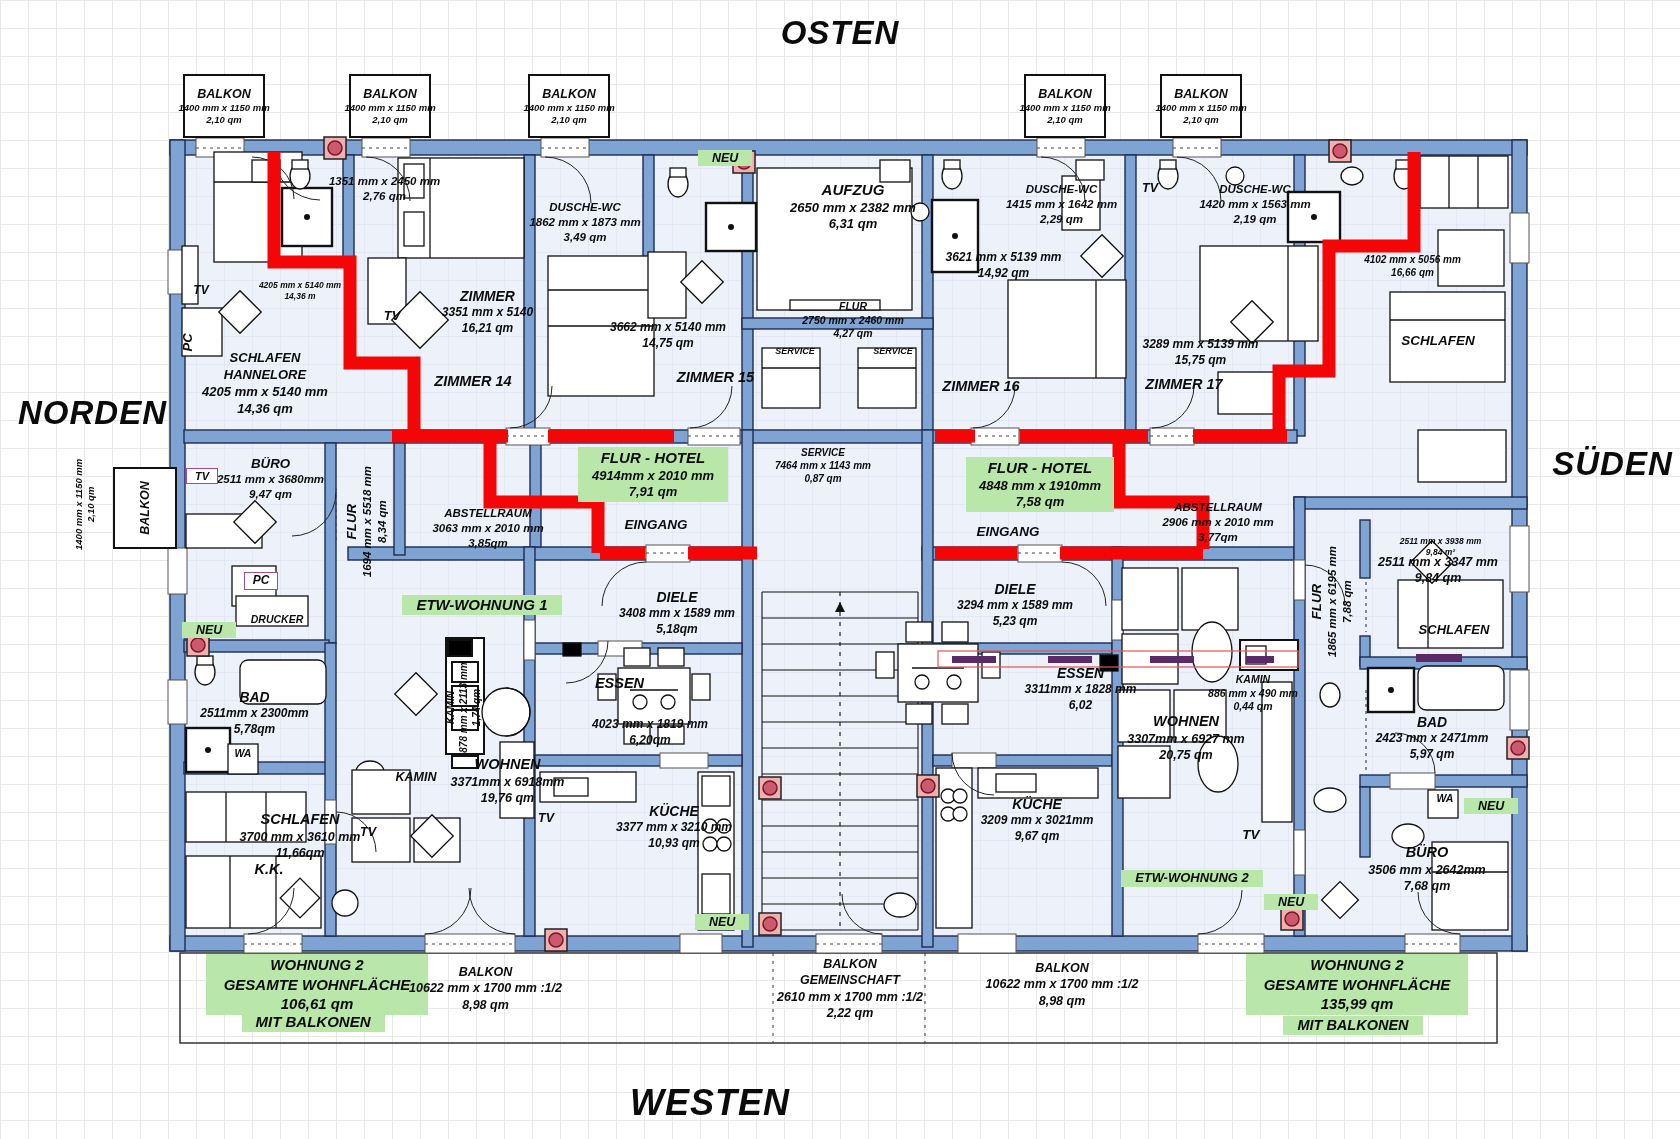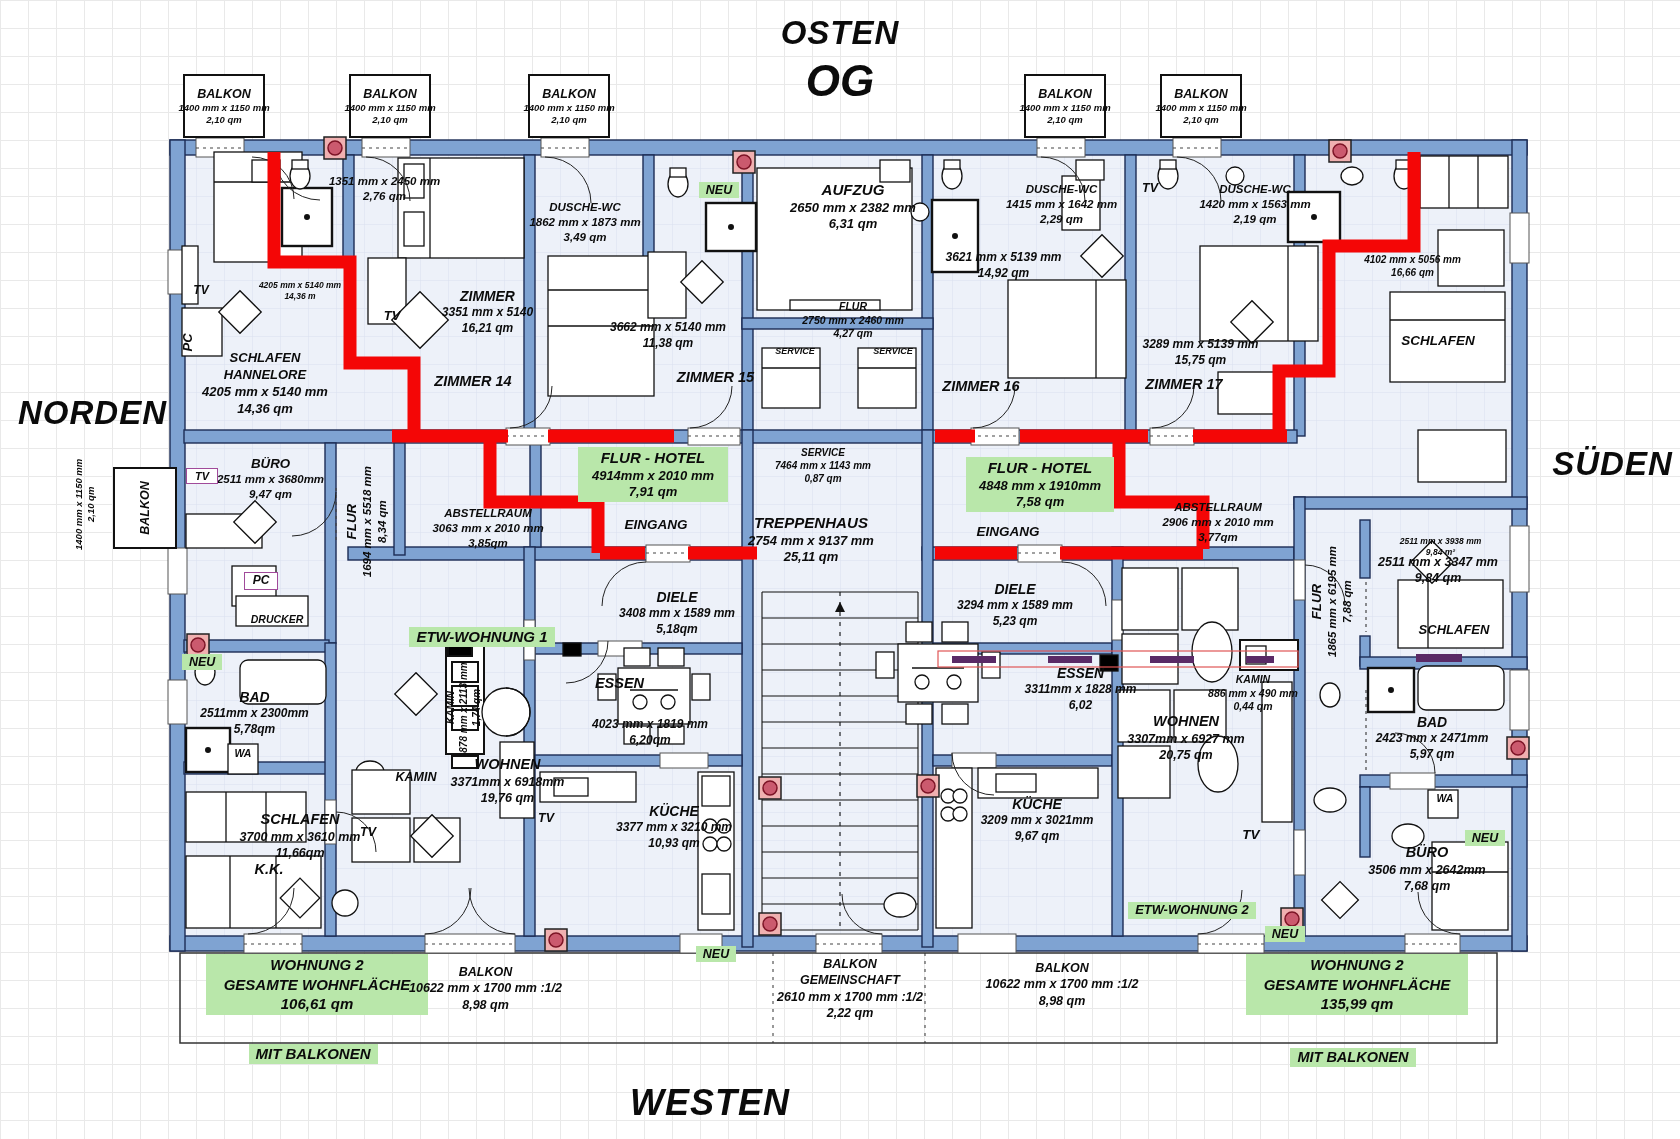--- a/index.html
+++ b/index.html
@@ -13,21 +13,21 @@
     background-size:28px 28px;
   }
   svg{position:absolute;left:0;top:0;}
   .lbl{
     position:absolute;text-align:center;font-weight:bold;font-style:italic;
     color:#0b0b0b;line-height:1.3;z-index:5;
   }
   .lbl .ln{display:block;white-space:nowrap;}
   .n1 .ln:first-child{font-size:1.16em;}
   .green{background:#b9e7aa;padding:1px 4px;}
-  .greenln .ln{background:#b9e7aa;display:inline-block;padding:0 7px;margin-top:32px;}
+  .greenln .ln{background:#b9e7aa;display:inline-block;padding:0 14px;}
   .bx{
     border:2px solid #111;background:#fff;display:flex;flex-direction:column;
     justify-content:center;align-items:center;height:60px;z-index:4;
   }
   .bx .ln{font-size:12.5px;}
   .bx .ln + .ln{font-size:9.5px;line-height:1.25;}
   .rot{transform:rotate(-90deg);}
   .boxed{border:1.5px solid #a04a9a;background:#fff;padding:0 2px;}
   .title{font-size:33px;letter-spacing:1px;font-style:italic;}
 </style>
@@ -480,23 +480,20 @@
     <g transform="translate(556,940)">
           <rect x="-11" y="-11" width="22" height="22" fill="#f0b0b0" stroke="#222" stroke-width="1.5"></rect>
           <circle r="7" fill="#cb5a6e" stroke="#7d1426" stroke-width="1.5"></circle>
         </g>
   </g>
 </svg>
 
 <div class="lbl title" style="left:760px;top:12px;width:160px">
       <span class="ln">OSTEN</span>
     </div>
-<div class="lbl" style="left:760px;top:52px;width:160px;font-size:44px">
-      <span class="ln">OG</span>
-    </div>
 <div class="lbl title" style="left:10px;top:392px;width:165px">
       <span class="ln">NORDEN</span>
     </div>
 <div class="lbl title" style="left:1540px;top:443px;width:145px">
       <span class="ln">SÜDEN</span>
     </div>
 <div class="lbl title" style="left:610px;top:1080px;width:200px;font-size:36px">
       <span class="ln">WESTEN</span>
     </div>
 
@@ -565,21 +562,21 @@
 <div class="lbl rot" style="left:168px;top:334px;width:40px;font-size:13px">
       <span class="ln">PC</span>
     </div>
 <div class="lbl" style="left:515px;top:200px;width:140px;font-size:11.5px">
       <span class="ln">DUSCHE-WC</span>
       <span class="ln">1862 mm x 1873 mm</span>
       <span class="ln">3,49 qm</span>
     </div>
 <div class="lbl" style="left:598px;top:320px;width:140px;font-size:12px">
       <span class="ln">3662 mm x 5140 mm</span>
-      <span class="ln">11,38 qm</span>
+      <span class="ln">14,75 qm</span>
     </div>
 <div class="lbl" style="left:658px;top:368px;width:115px;font-size:14.5px">
       <span class="ln">ZIMMER 15</span>
     </div>
 <div class="lbl greenln" style="left:698px;top:150px;width:42px;font-size:12.5px"><span class="ln">NEU</span></div>
 <div class="lbl n1" style="left:778px;top:180px;width:150px;font-size:13px">
       <span class="ln">AUFZUG</span>
       <span class="ln">2650 mm x 2382 mm</span>
       <span class="ln">6,31 qm</span>
     </div>
@@ -652,25 +649,20 @@
       <span class="ln">4914mm x 2010 mm</span>
       <span class="ln">7,91 qm</span>
     </div>
 <div class="lbl" style="left:606px;top:516px;width:100px;font-size:13.5px">
       <span class="ln">EINGANG</span>
     </div>
 <div class="lbl" style="left:762px;top:446px;width:122px;font-size:10px">
       <span class="ln">SERVICE</span>
       <span class="ln">7464 mm x 1143 mm</span>
       <span class="ln">0,87 qm</span>
-    </div>
-<div class="lbl n1" style="left:726px;top:513px;width:170px;font-size:13px">
-      <span class="ln">TREPPENHAUS</span>
-      <span class="ln">2754 mm x 9137 mm</span>
-      <span class="ln">25,11 qm</span>
     </div>
 <div class="lbl green n1" style="left:966px;top:457px;width:140px;font-size:13px">
       <span class="ln">FLUR - HOTEL</span>
       <span class="ln">4848 mm x 1910mm</span>
       <span class="ln">7,58 qm</span>
     </div>
 <div class="lbl" style="left:958px;top:523px;width:100px;font-size:13.5px">
       <span class="ln">EINGANG</span>
     </div>
 <div class="lbl" style="left:1148px;top:500px;width:140px;font-size:11.5px">

